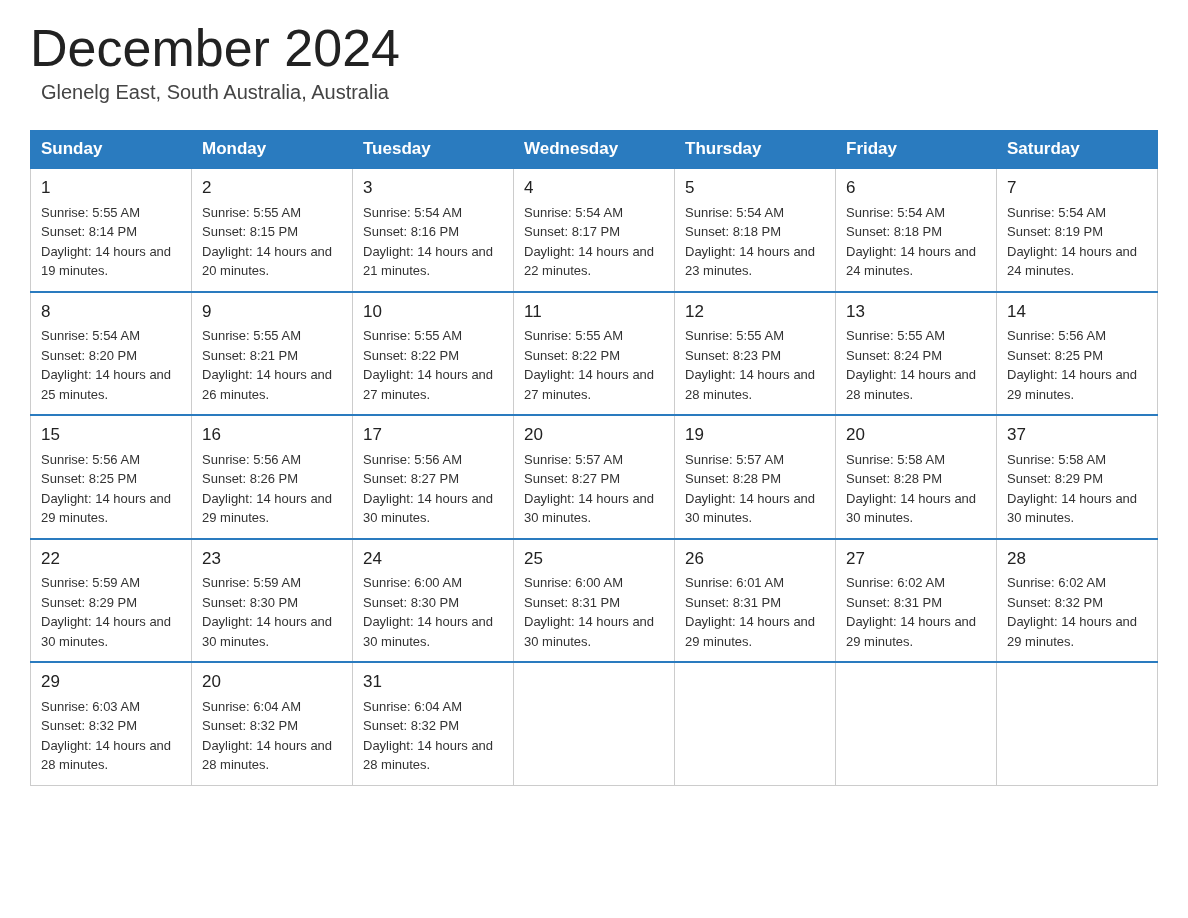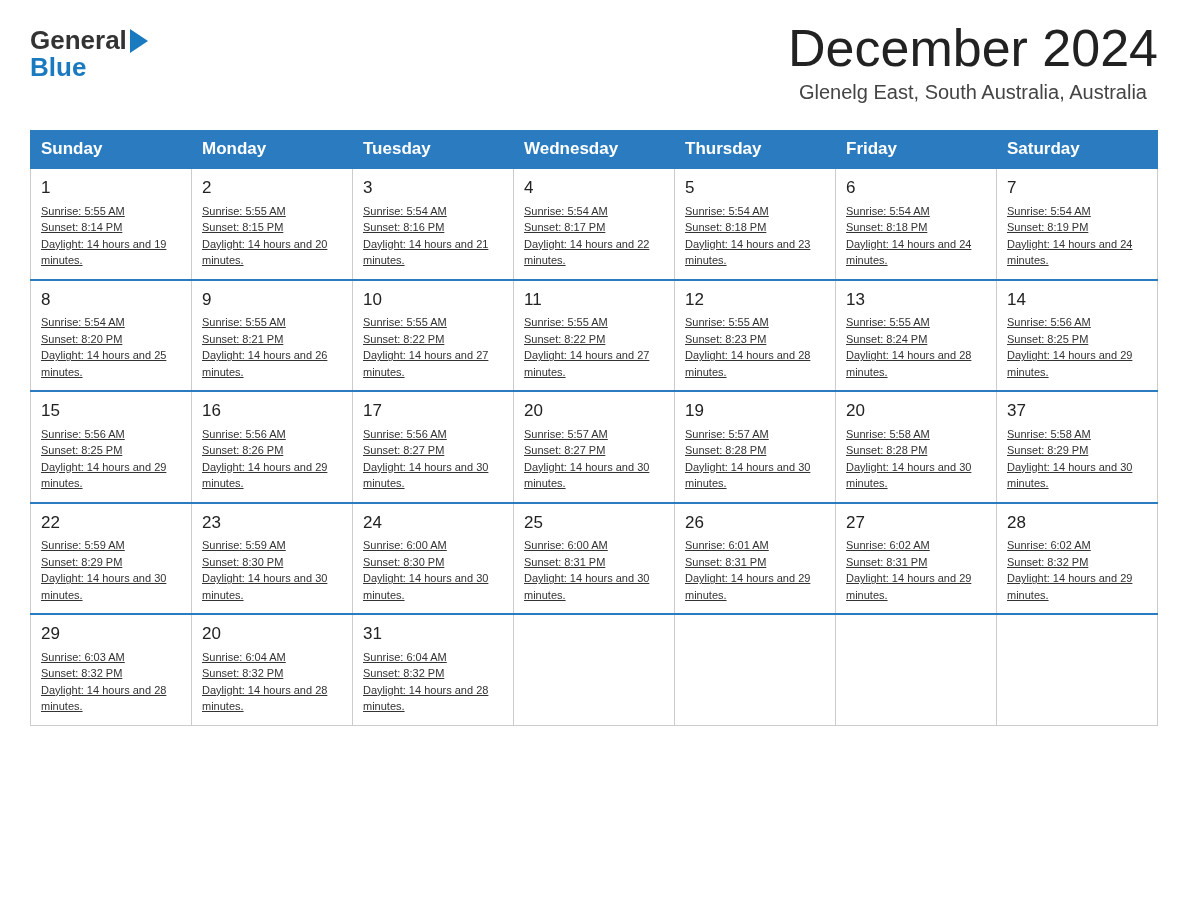--- a/index.html
+++ b/index.html
@@ -84,42 +84,34 @@
       line-height: 1.5;
       width: 14.28%;
     }
     .day-number {
       font-size: 17px;
       font-weight: normal;
       color: #222;
       margin-bottom: 2px;
     }
     .day-info {
-      font-size: 11px;
+      font-size: 13px;
       color: #333;
-      text-decoration: underline;
     }
     .empty-cell {
       background: #fff;
     }
     .calendar-table tr td {
       border-top: 2px solid #2a7bbf;
     }
   </style>
 </head>
 <body>
 
 <div class="header-area">
-  <div class="logo">
-    <div class="logo-text">
-      <span>General</span>
-      <span class="arrow"></span>
-    </div>
-    <div class="logo-blue">Blue</div>
-  </div>
   <div class="title-area">
     <div class="month-title">December 2024</div>
     <div class="location-subtitle">Glenelg East, South Australia, Australia</div>
   </div>
 </div>
 
 <table class="calendar-table">
   <thead>
     <tr>
       <th>Sunday</th>

